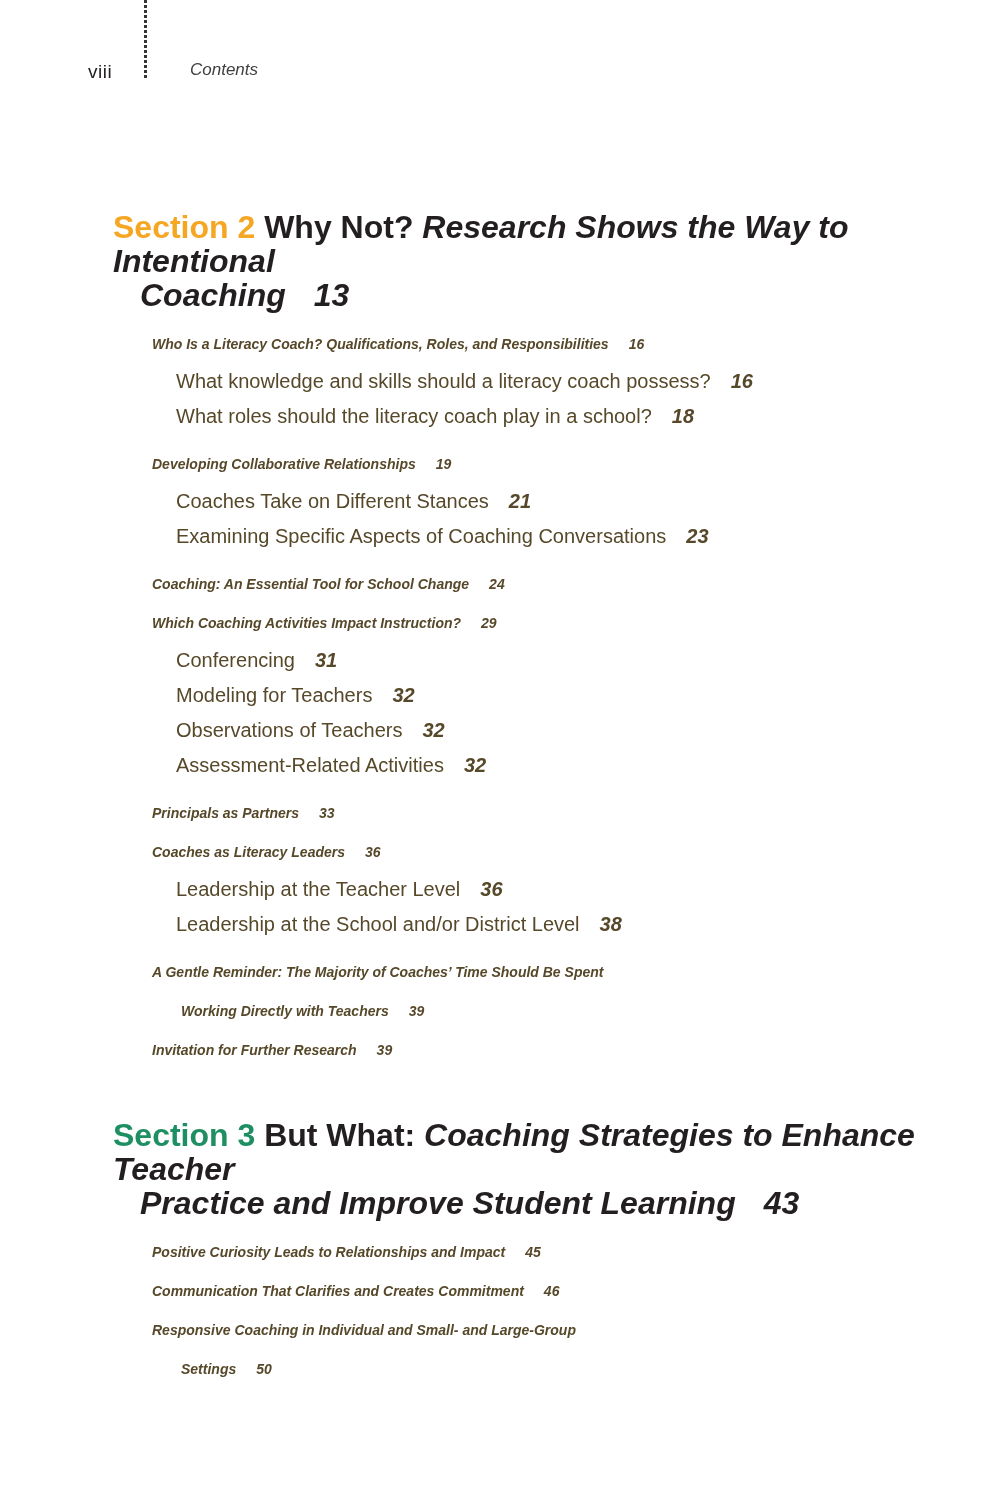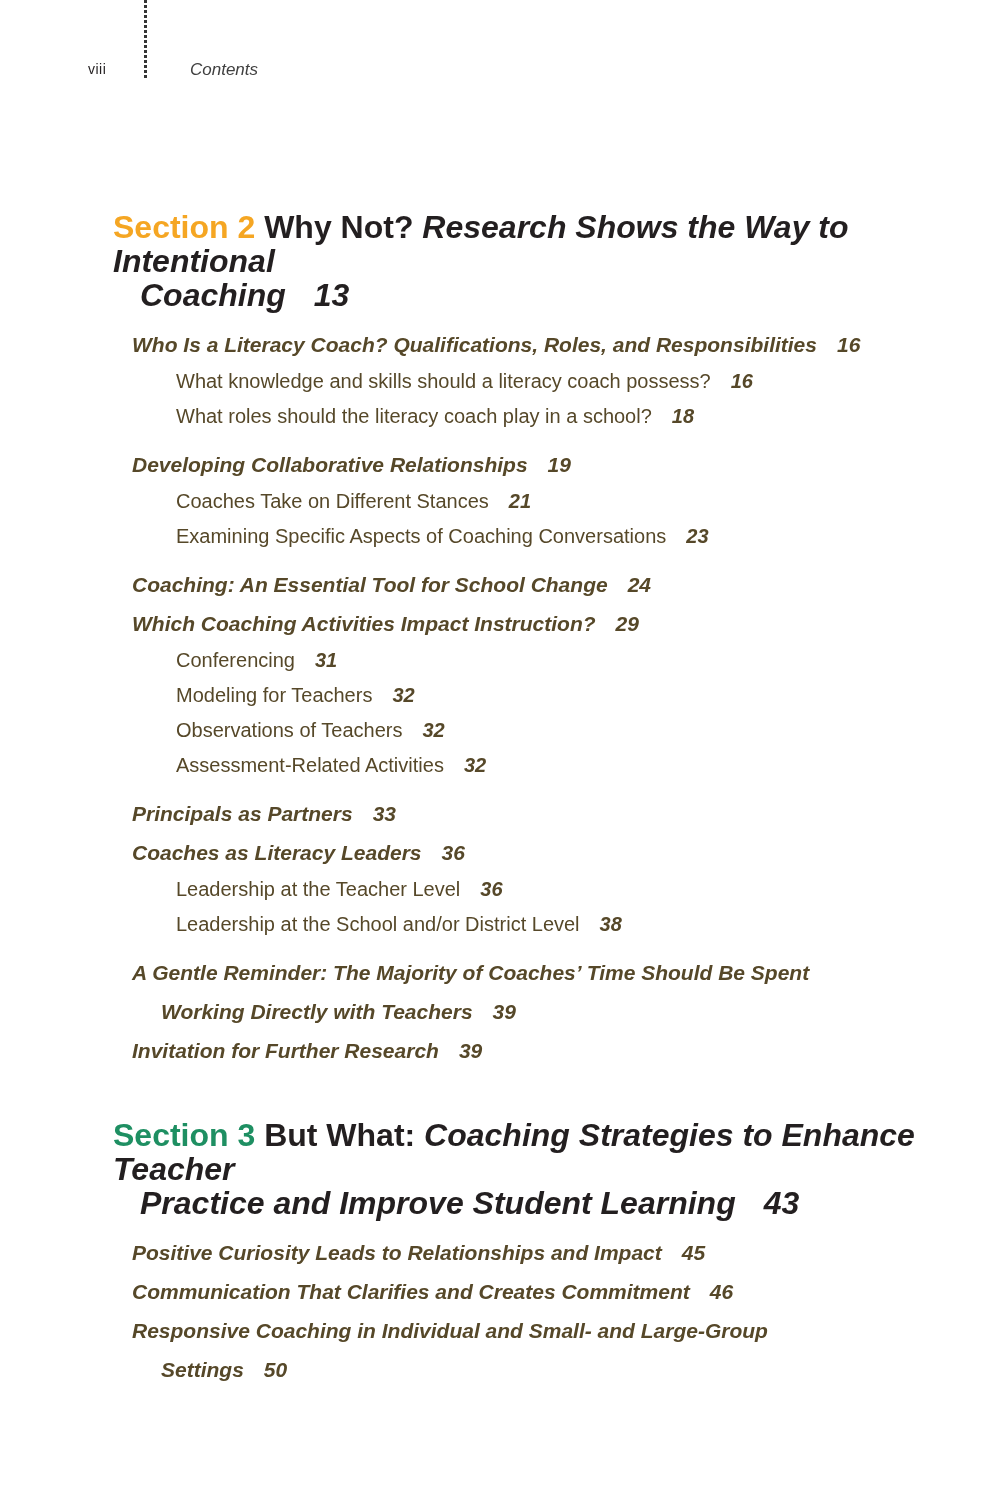--- a/index.html
+++ b/index.html
@@ -9,21 +9,21 @@
     width:1000px; height:1500px;
     background:#ffffff;
     font-family:"Liberation Sans", sans-serif;
     color:#231F20;
     overflow:hidden;
     margin:0 auto;
   }
   
   .folio {
     position:absolute; left:88px; top:61px;
-    font-size:14px; letter-spacing:0.5px; color:#231F20;text-align:center;
+    font-size:19px; letter-spacing:0.5px; color:#231F20;text-align:center;
   }
   .dotted-rule {
     position:absolute; left:144px; top:0;
     width:3px; height:80px;
     background:repeating-linear-gradient(to bottom, #343434 0 2.6px, transparent 2.6px 5px);
   }
   .running-head {
     position:absolute; left:190px; top:60px;
     font-size:17px; font-style:italic; color:#404040;
   }
@@ -35,23 +35,23 @@
     font-size:32px; line-height:34px; font-weight:bold;
     color:#231F20; margin:0 0 13px 0;
   }
   .sec-label { font-weight:bold; }
   .sec-italic { font-style:italic; }
   .sec-line2 { padding-left:27px; font-style:italic; }
   .sec-page { margin-left:28px; font-style:italic; }
   .group { margin-bottom:11px; }
   .entry { color:#564829; white-space:nowrap; }
   .entry.l1 {
-    font-size:21px; line-height:39px;
+    font-size:14px; line-height:39px;
     font-weight:bold; font-style:italic;
-    margin-left:19px;
+    margin-left:39px;
   }
   .entry.l2 {
     font-size:20px; line-height:35px;
     font-weight:normal; font-style:normal;
     margin-left:63px;
   }
   .entry .cont { padding-left:29px; }
   .entry .pg { margin-left:20px; font-weight:bold; font-style:italic; }
   .section-block { display:block; }
   .section-block + .section-block { margin-top:48px; }

